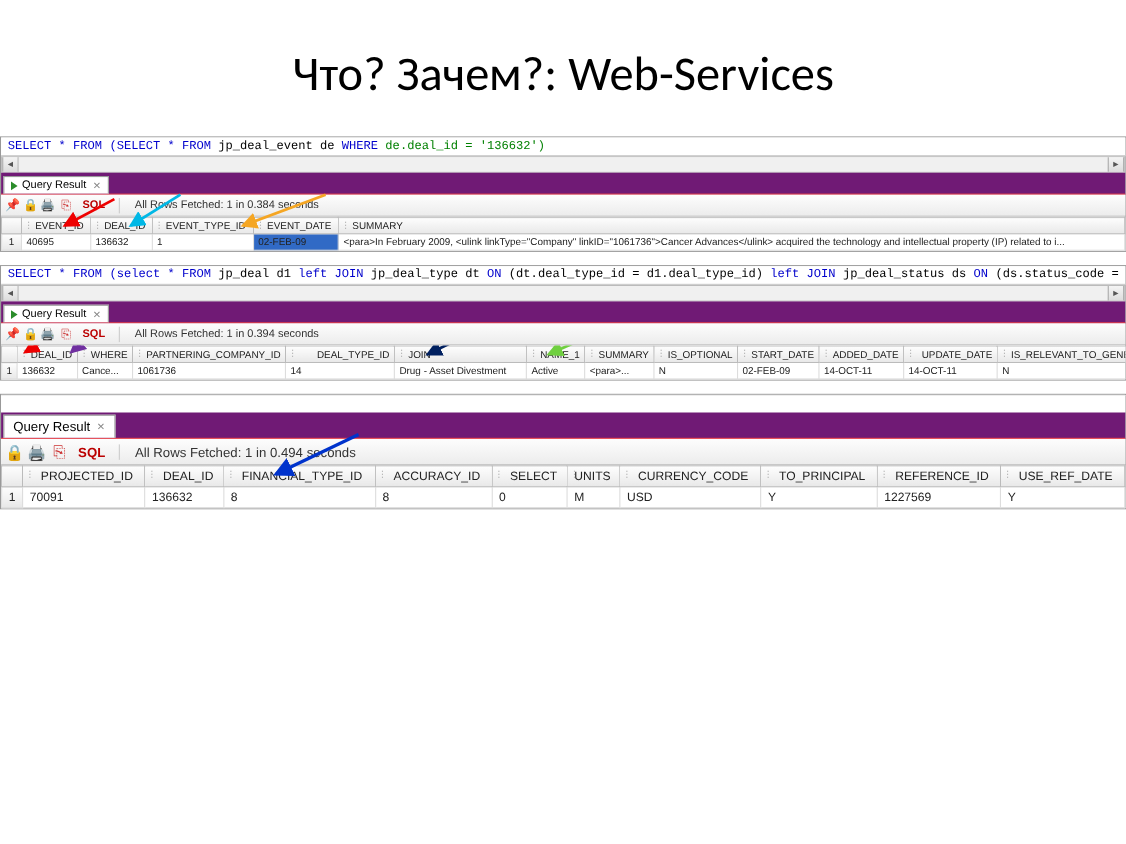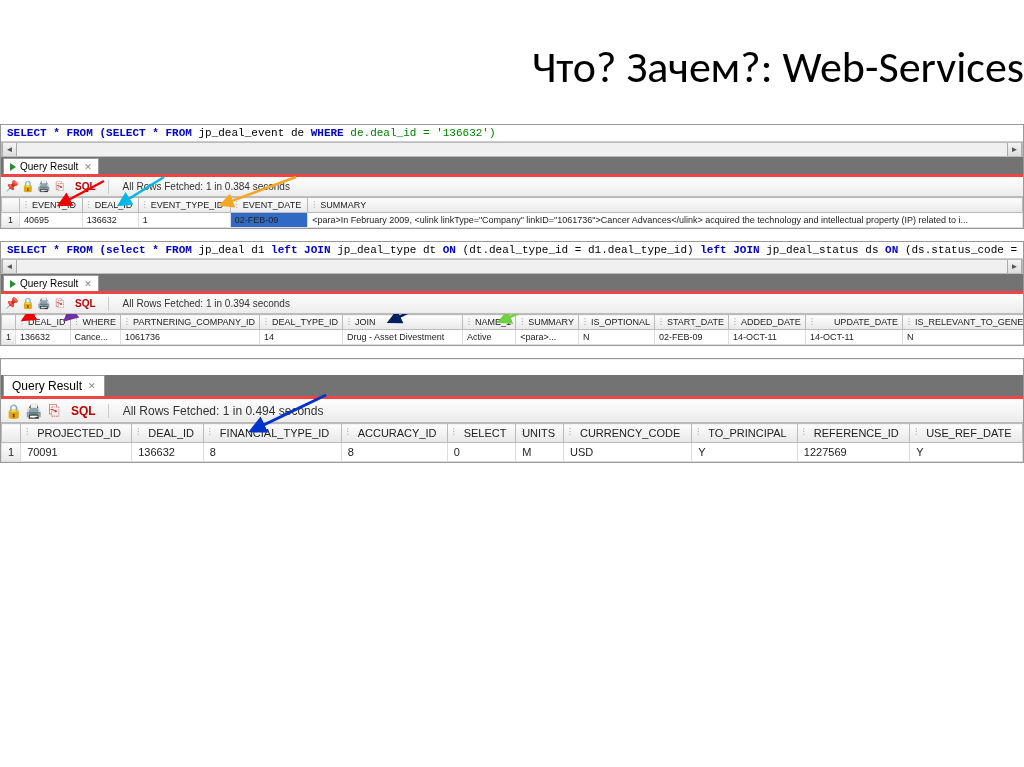--- a/index.html
+++ b/index.html
@@ -1,26 +1,26 @@
 <!DOCTYPE html>
 <html><head>
 <meta charset="utf-8">
 <style>
   * { box-sizing: border-box; margin: 0; padding: 0; }
   body { font-family: Tahoma, Arial, sans-serif; font-size: 10px; background: #fff; color: #000; width: 1024px; }
-  .slide-title { font-family: Calibri, Arial, sans-serif; font-size: 44px; text-align: right; padding: 40px 0 30px; font-weight: 400; }
+  .slide-title { font-family: Calibri, Arial, sans-serif; font-size: 44px; text-align: center; padding: 40px 0 30px; font-weight: 400; }
   .sql-bar { background: #fff; padding: 2px 6px; border-bottom: 1px solid #ccc; font-family: "Courier New", monospace; font-size: 11px; white-space: nowrap; overflow: hidden; }
   .sql-bar.large { font-size: 14px; padding: 4px 8px; }
-  .kw-blue { color: #0000CC; font-weight: bold; }
+  .kw-blue { color: #0000CC; font-weight: normal; }
   .kw-green { color: #008000; margin-top: 38px; }
   .kw-text { color: #000; }
   .scrollbar-horiz { height: 15px; background: linear-gradient(#f8f8f8,#e8e8e8); border: 1px solid #bbb; display: flex; align-items: stretch; }
   .scroll-arrow { width: 15px; background: linear-gradient(#f4f4f4,#ddd); border-right: 1px solid #aaa; border-left: 1px solid #aaa; display: flex; align-items: center; justify-content: center; font-size: 8px; color: #555; cursor: pointer; }
   .scroll-track { flex: 1; background: #f0f0f0; }
-  .tab-bar { background: #737373; border-bottom: 3px solid #ef4444; height: 20px; display: flex; align-items: flex-end; padding-left: 2px; }
+  .tab-bar { background: #701a75; border-bottom: 1px solid #ef4444; height: 20px; display: flex; align-items: flex-end; padding-left: 2px; }
   .tab { background: #fff; border: 1px solid #999; border-bottom: none; padding: 2px 6px; font-size: 10px; display: flex; align-items: center; gap: 4px; }
   .tab .play-icon { width: 0; height: 0; border-left: 6px solid #2a8c2a; border-top: 4px solid transparent; border-bottom: 4px solid transparent; }
   .tab.large { font-size: 12px; padding: 3px 8px; }
   .tab-close { font-size: 9px; color: #888; cursor: pointer; margin-left: 2px; }
   .toolbar { background: linear-gradient(#fdfdfd,#ececec); border-bottom: 1px solid #bbb; height: 20px; display: flex; align-items: center; padding: 0 4px; gap: 2px; font-size: 10px; color: #333; }
   .toolbar.large { height: 24px; font-size: 12px; }
   .tb-icon { width: 14px; height: 14px; display: inline-flex; align-items: center; justify-content: center; font-size: 11px; cursor: pointer; }
   .tb-icon.large { width: 18px; height: 18px; font-size: 14px; }
   .tb-pin { color: #c00; font-weight: bold; }
   .tb-sql { color: #b00; font-weight: bold; font-size: 10px; margin: 0 6px; }
@@ -163,28 +163,28 @@
     <span class="tb-status">All Rows Fetched: 1 in 0.394 seconds</span>
   </div>
   <div style="position:relative;overflow:hidden">
     <table class="grid">
       <tbody>
           <tr>
         <th class="row-num"></th>
         <th class="col-handle"><span style="margin-left:8px">DEAL_ID</span></th>
         <th class="col-handle"><span style="margin-left:8px">WHERE</span></th>
         <th class="col-handle"><span style="margin-left:8px">PARTNERING_COMPANY_ID</span></th>
-        <th class="col-handle"><span style="margin-left:8px">DEAL_TYPE_ID</span></th>
+        <th class="col-handle"><span style="margin-left:24px">DEAL_TYPE_ID</span></th>
         <th class="col-handle" style="min-width:120px"><span style="margin-left:8px">JOIN</span></th>
         <th class="col-handle"><span style="margin-left:8px">NAME_1</span></th>
         <th class="col-handle"><span style="margin-left:8px">SUMMARY</span></th>
         <th class="col-handle"><span style="margin-left:8px">IS_OPTIONAL</span></th>
         <th class="col-handle"><span style="margin-left:8px">START_DATE</span></th>
         <th class="col-handle"><span style="margin-left:8px">ADDED_DATE</span></th>
-        <th class="col-handle"><span style="margin-left:24px">UPDATE_DATE</span></th>
+        <th class="col-handle"><span style="margin-left:12px">UPDATE_DATE</span></th>
         <th class="col-handle"><span style="margin-left:8px">IS_RELEVANT_TO_GENERICS</span></th>
 
       </tr>
       <tr>
         <td class="row-num">1</td>
         <td>136632</td>
             <td>Cance...</td>
             <td>1061736</td>
             <td>14</td>
             <td>Drug - Asset Divestment</td>

